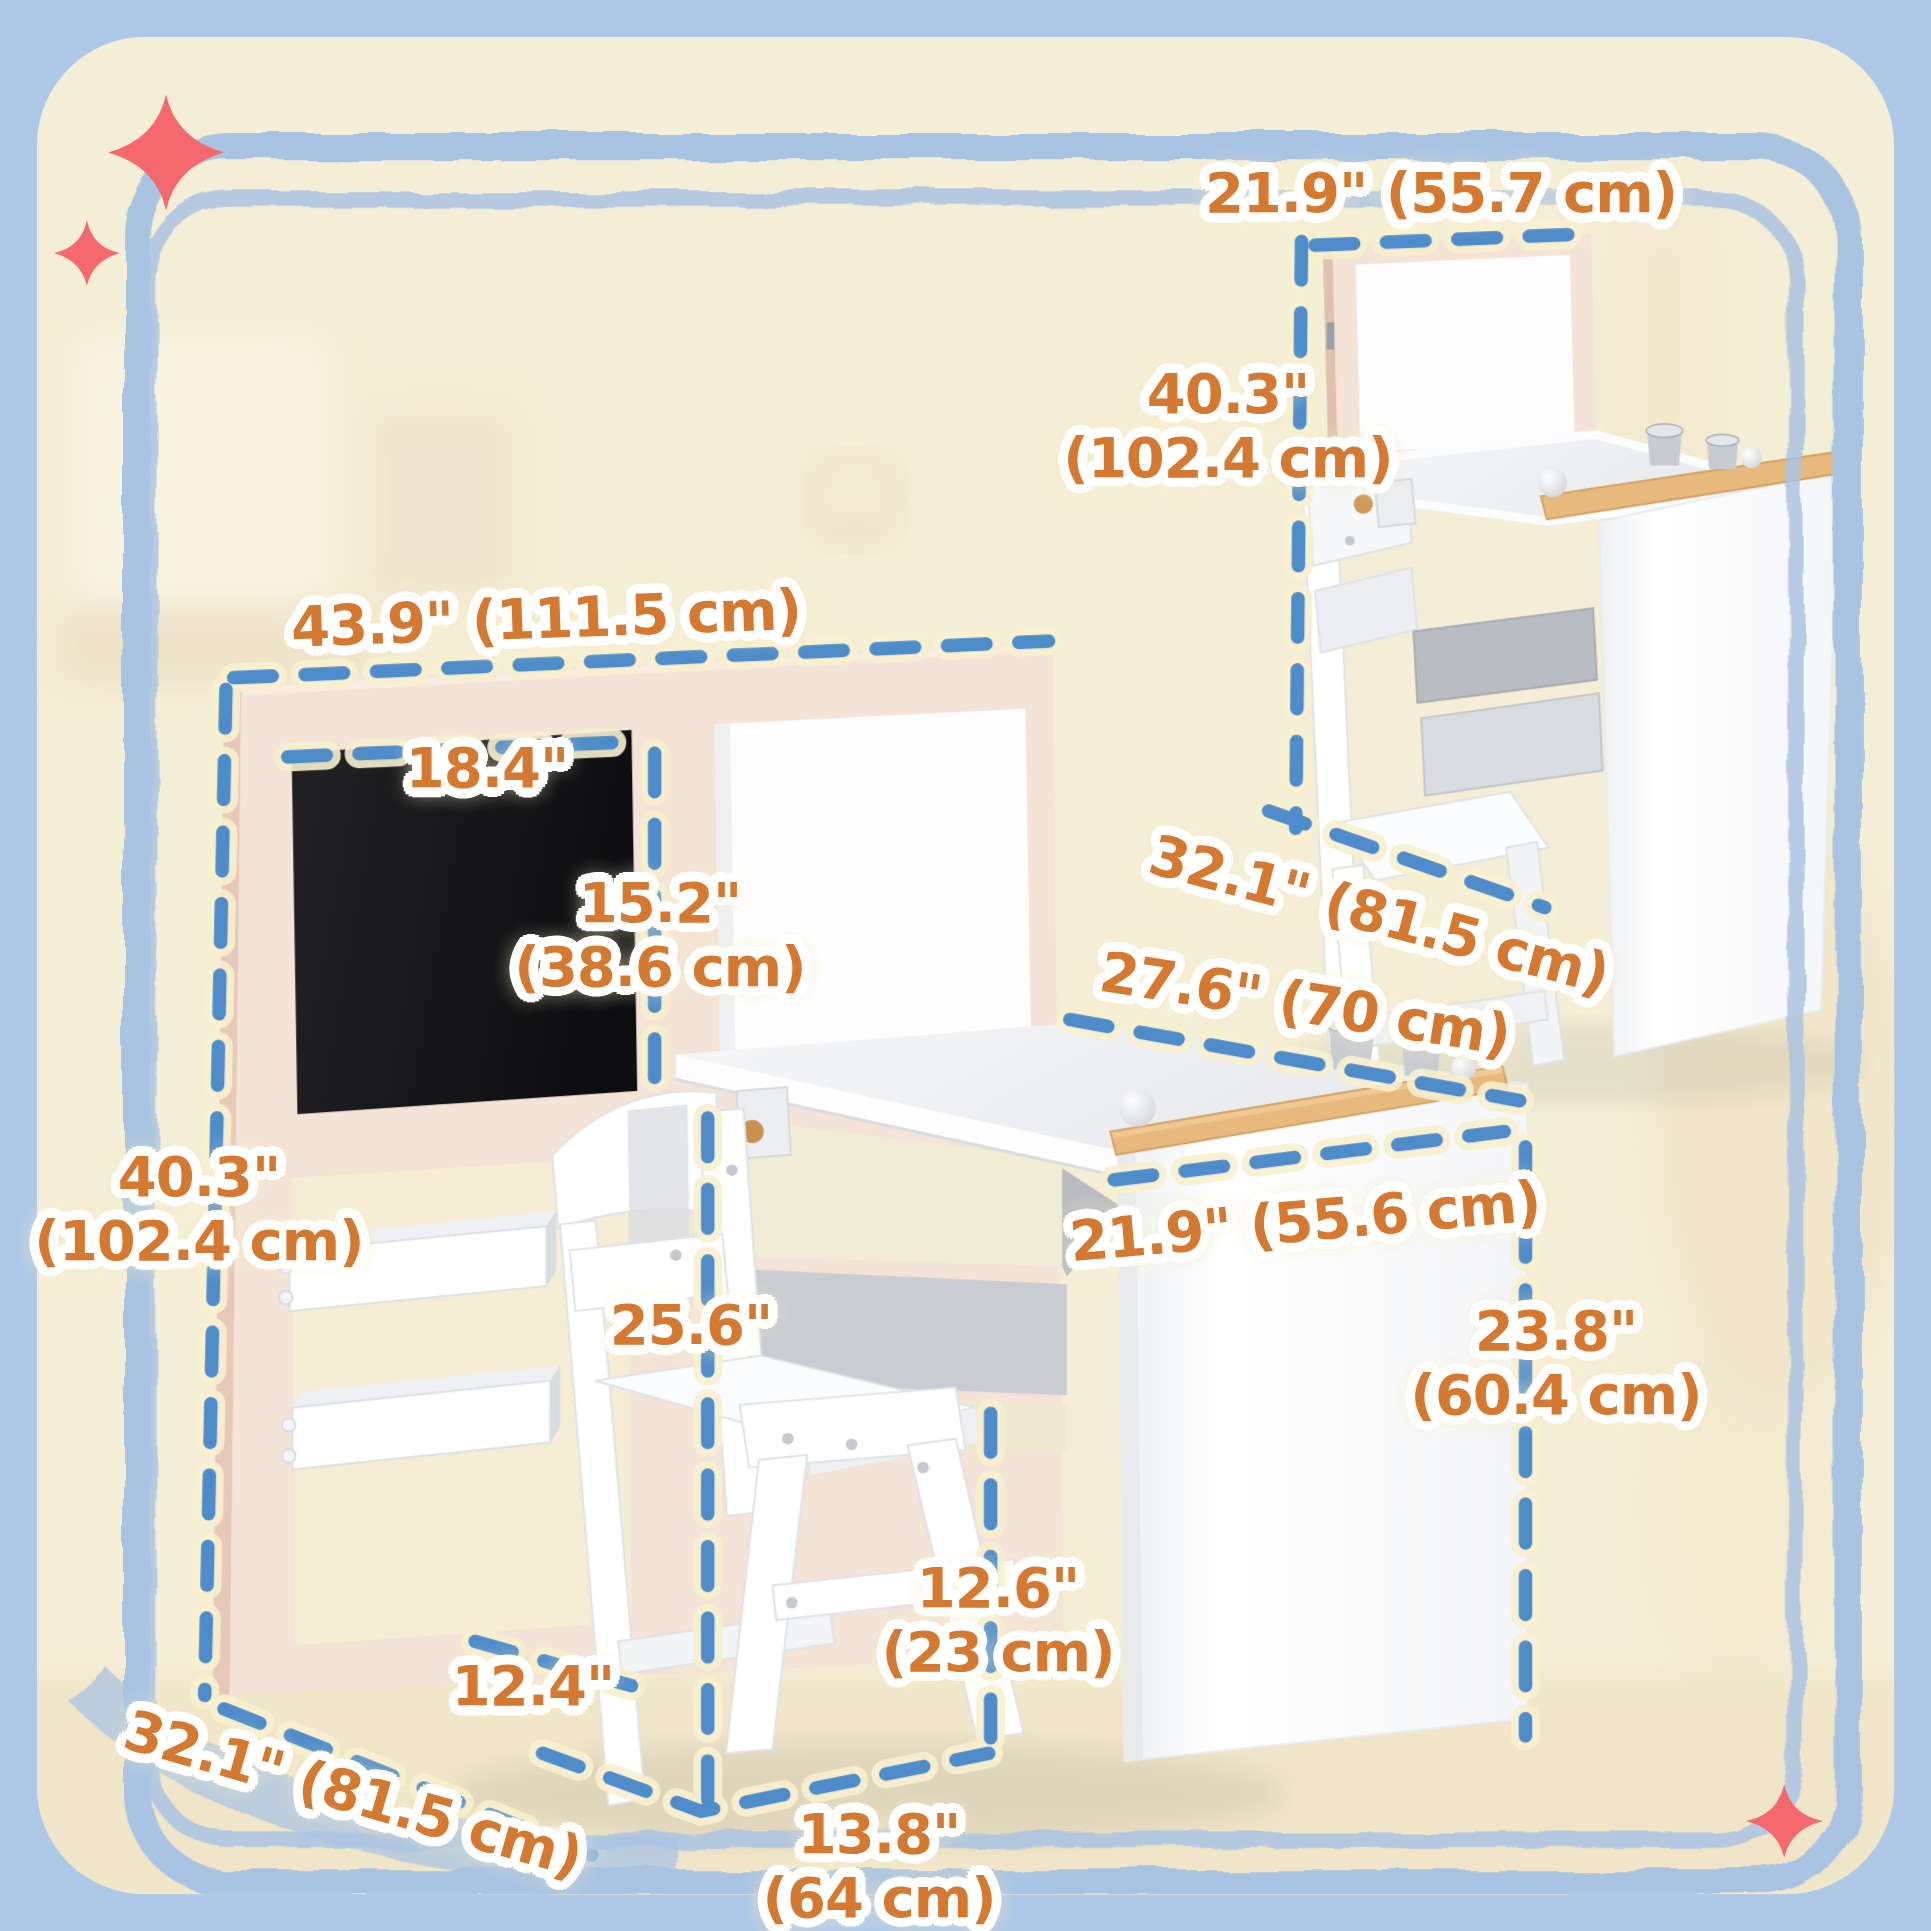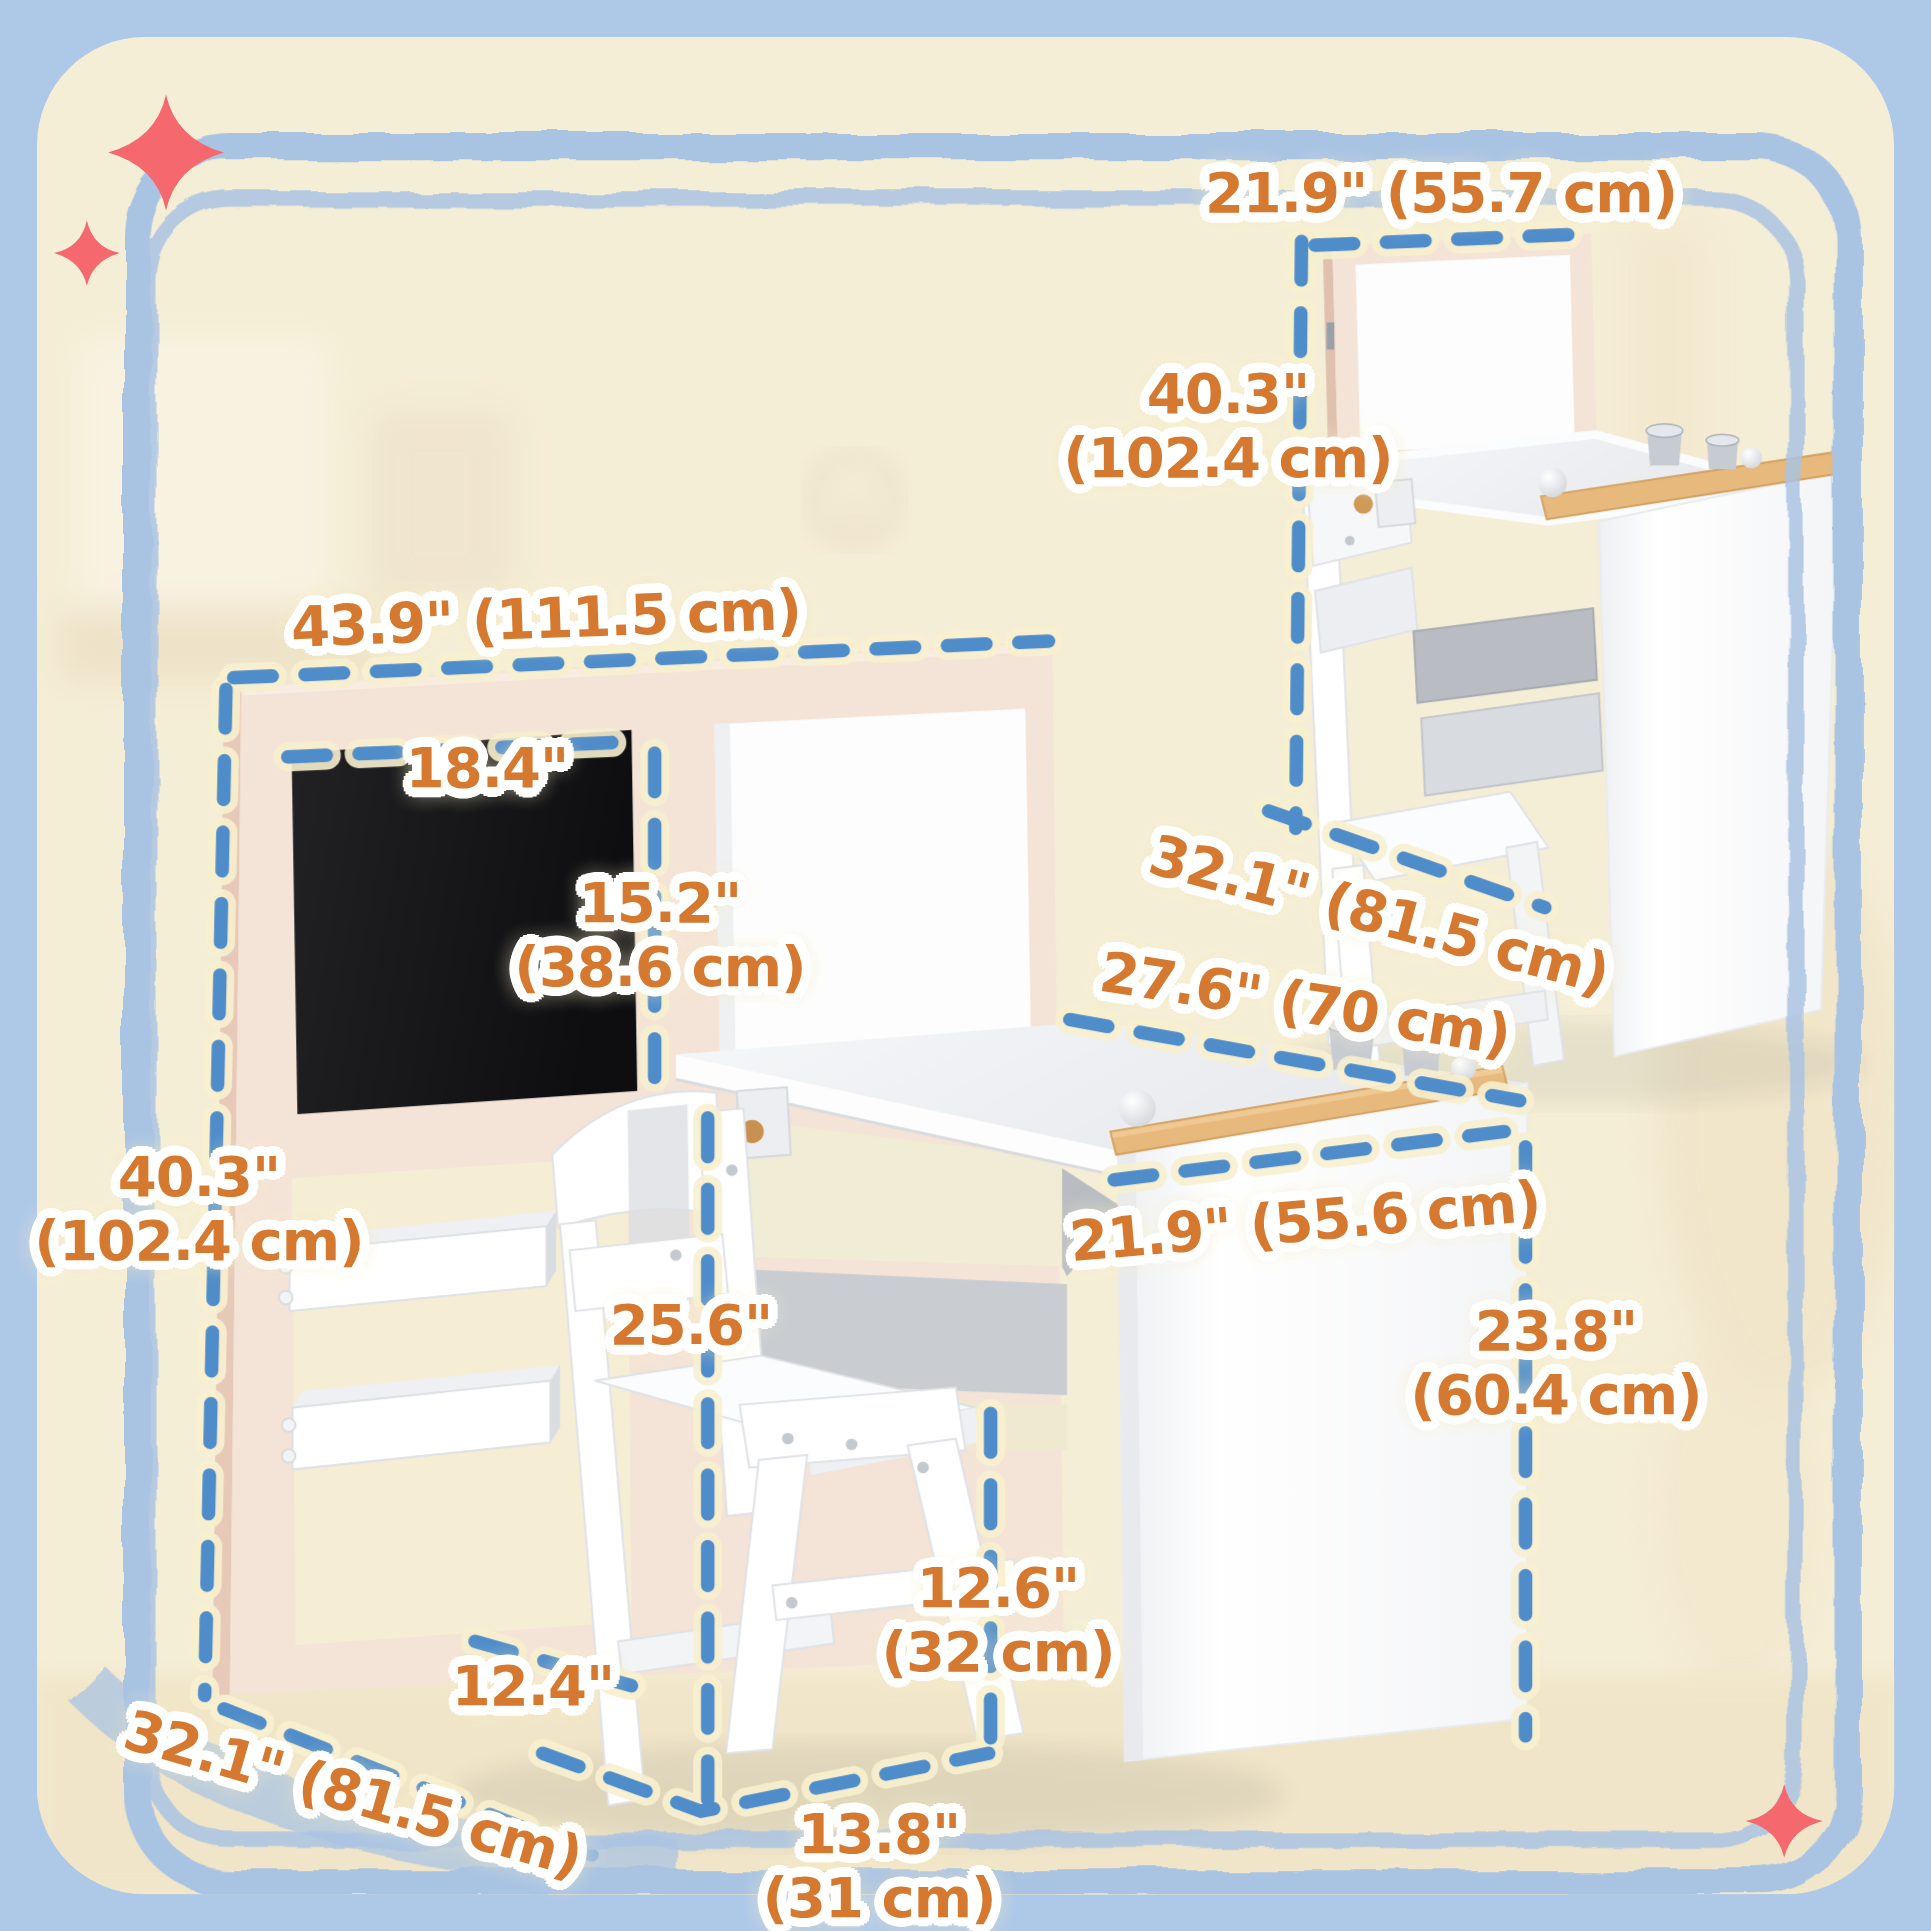--- a/index.html
+++ b/index.html
@@ -289,25 +289,25 @@
       </div>
     <div class="dim-label" style="left:1556px;top:1363px;">
       <span>23.8"</span>
       <span>(60.4 cm)</span>
       </div>
     <div class="dim-label" style="left:533px;top:1686px;">
       <span>12.4"</span>
       </div>
     <div class="dim-label" style="left:998px;top:1620px;">
       <span>12.6"</span>
-      <span>(32 cm)</span>
+      <span>(23 cm)</span>
       </div>
     <div class="dim-label" style="left:353px;top:1794px;transform:translate(-50%,-50%) rotate(16deg);">
       <span>32.1" (81.5 cm)</span>
       </div>
     <div class="dim-label" style="left:879px;top:1866px;">
       <span>13.8"</span>
-      <span>(31 cm)</span>
+      <span>(64 cm)</span>
       </div>
   </div>
 
 </div>
 
 
 </body></html>

